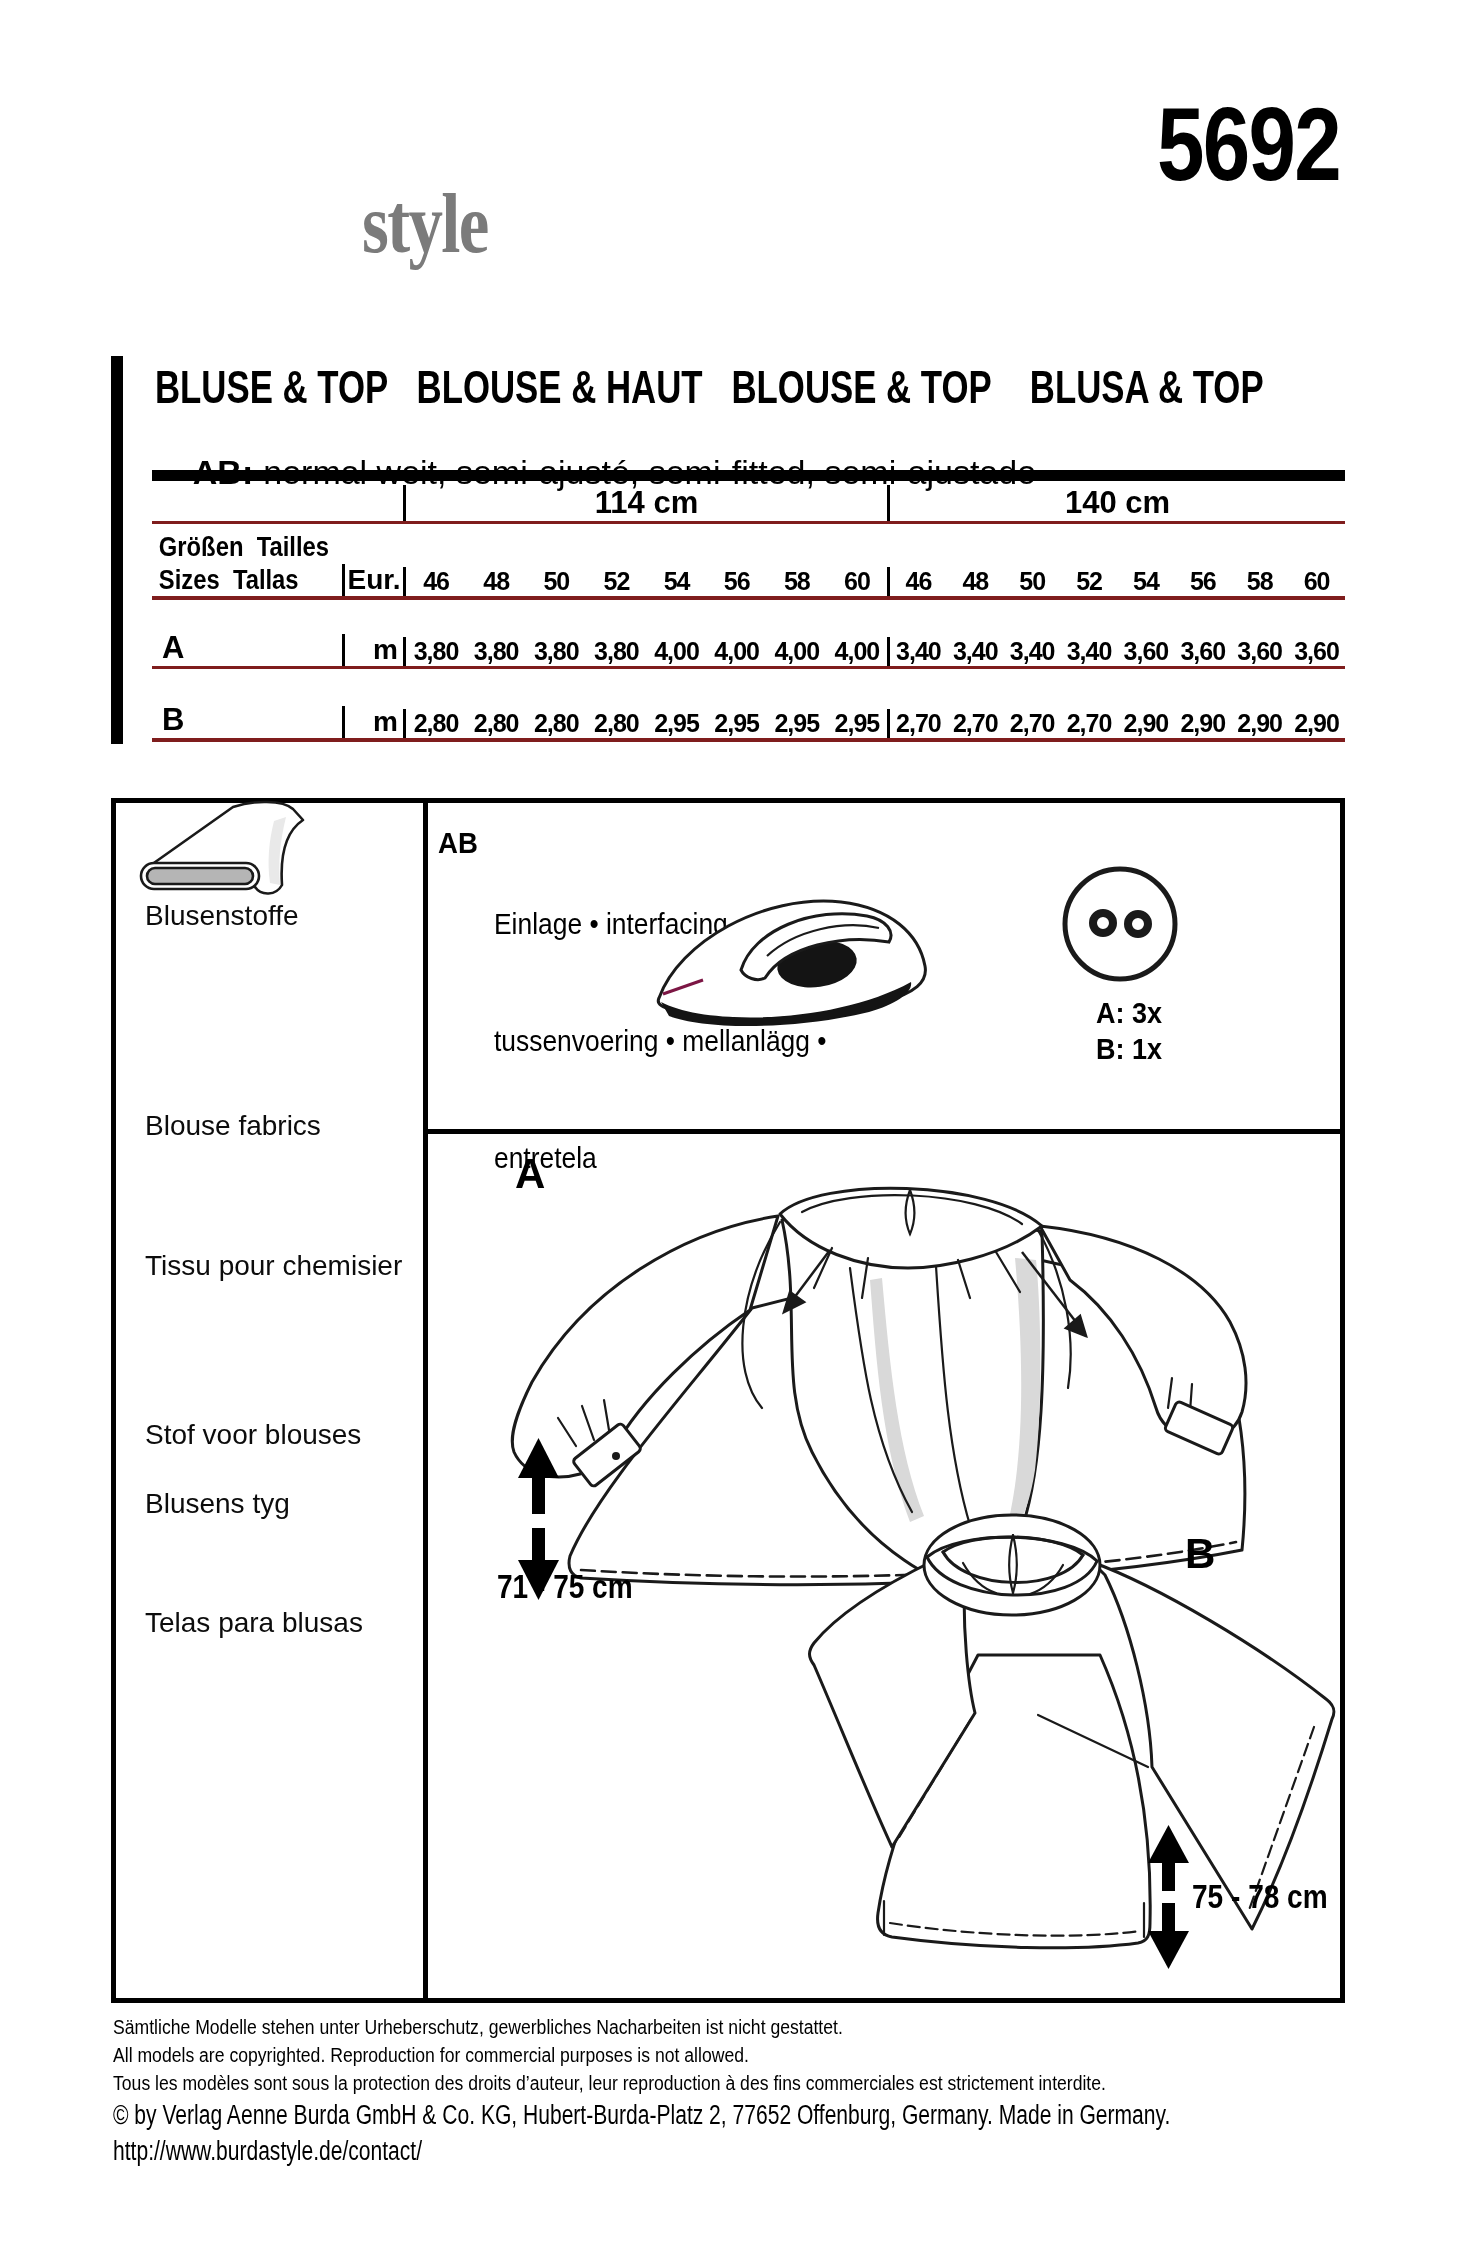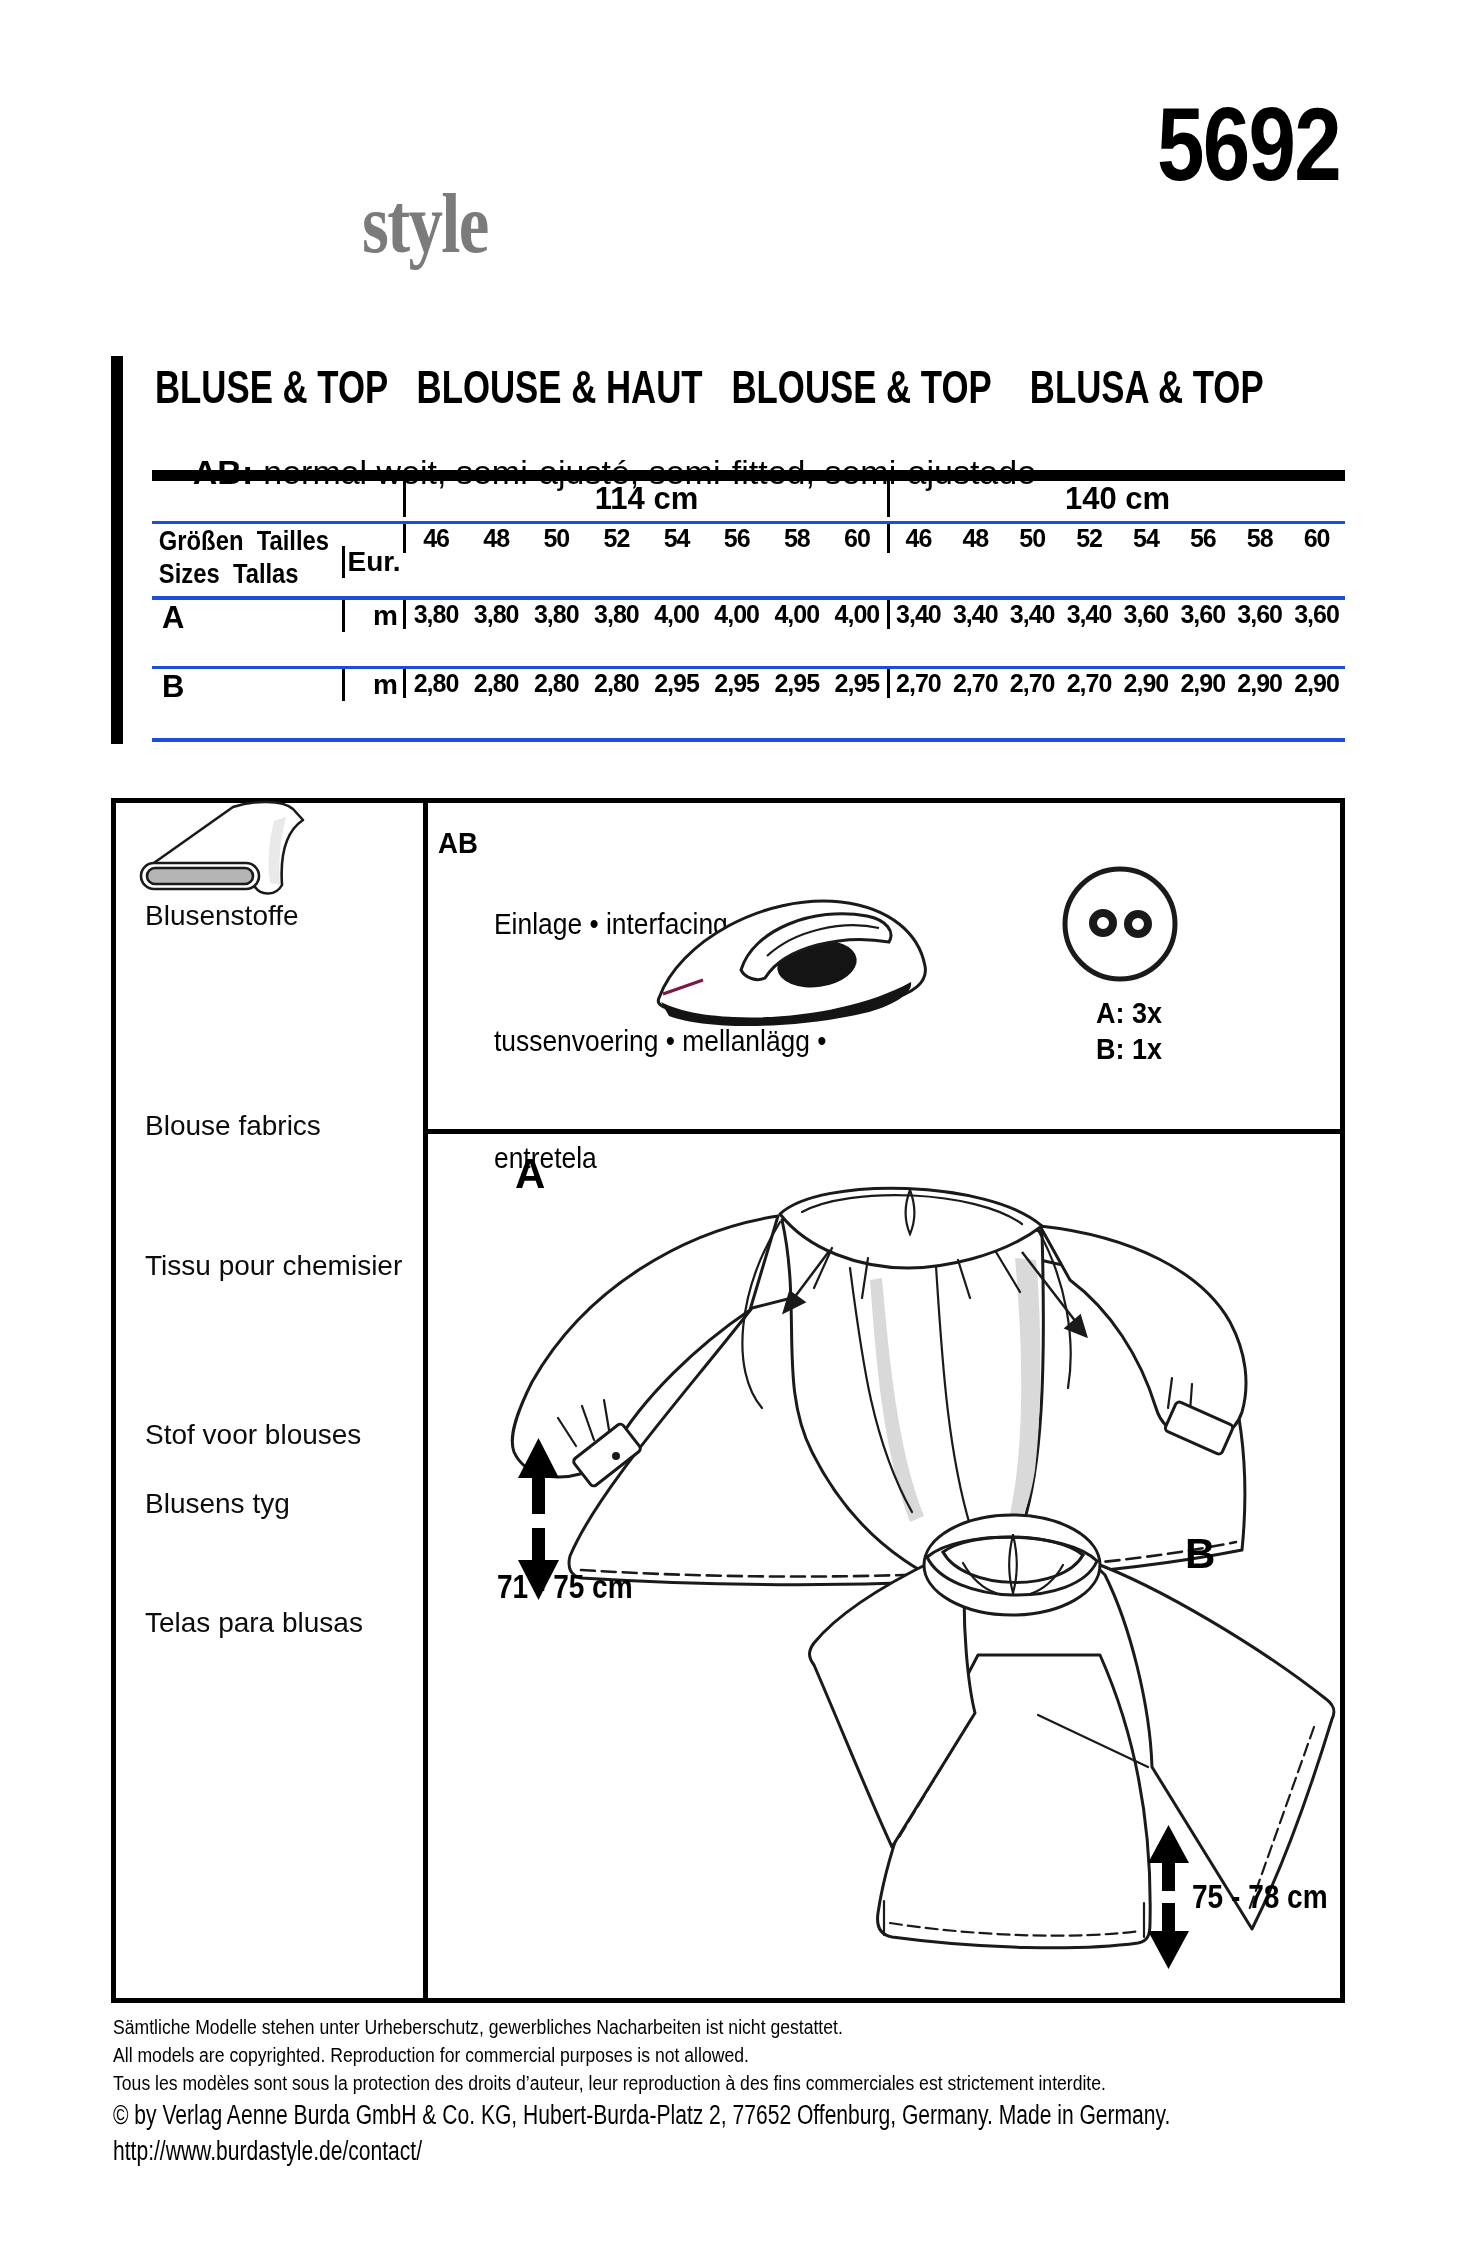--- a/index.html
+++ b/index.html
@@ -22,21 +22,21 @@
   
   .title-accent-bar { left:111px; top:356px; width:12px; height:388px; background:#000; }
   .garment-title { left:155px; top:362px; font-size:47px; font-weight:bold;
     white-space:pre; line-height:1.05; transform:scaleX(0.74); transform-origin:left top; }
   .garment-subtitle { left:155px; top:414px; font-size:34px; white-space:pre; }
   .garment-subtitle .pfx { font-weight:bold; margin-right:10px; }
 
   
   .size-table { left:152px; top:470px; width:1193px; }
   .tbar { height:11px; background:#000; }
-  .trow { display:flex; border-bottom:3px solid #1d4ed8; align-items:flex-start; }
+  .trow { display:flex; border-bottom:3px solid #7f1d1d; align-items:flex-end; }
   .trow.thick { border-bottom-width:4px; }
   .r1 { height:43px; } .r2 { height:76px; } .rA { height:69px; } .rB { height:73px; }
   .c { display:flex; align-items:center; }
   .w-lab { width:190px; } .w-labeur { width:251px; } .w-eur { width:61px; }
   .w-114 { width:484px; } .w-140 { width:458px; }
   .bl { border-left:3px solid #000; }
   .grp-head { justify-content:center; font-weight:bold; font-size:31px; }
   .hdr2 { flex-direction:column; align-items:flex-start; justify-content:center;
     font-weight:bold; font-size:28px; line-height:33px; white-space:pre;
     padding-left:8px; transform:scaleX(0.85); transform-origin:left center; }

